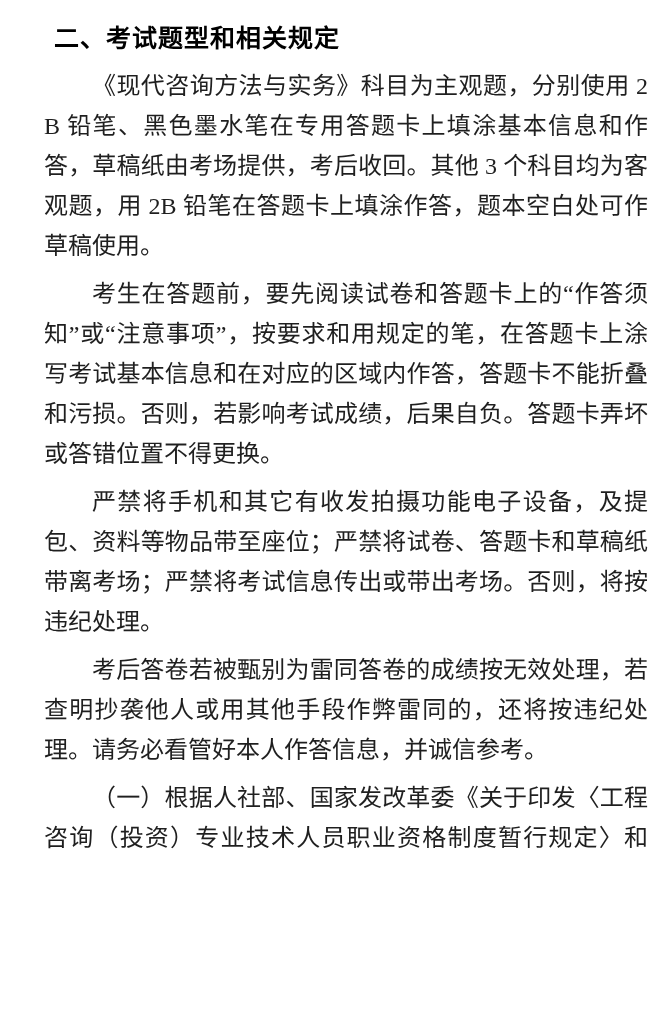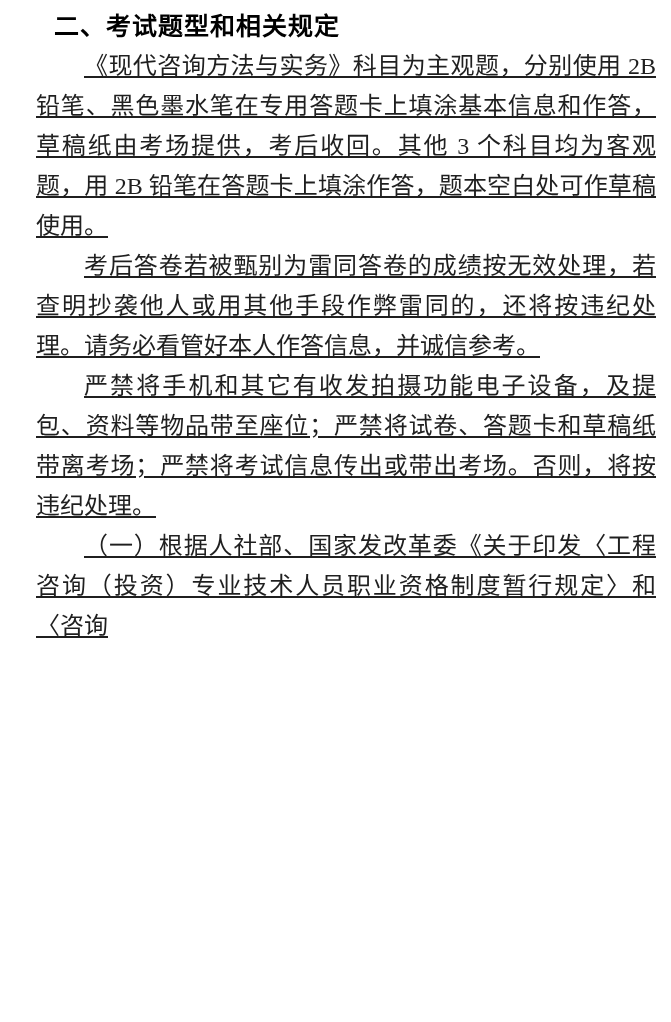--- a/index.html
+++ b/index.html
@@ -7,43 +7,42 @@
     padding: 0;
     background: #ffffff;
   }
   .page {
     position: relative;
     width: 671px;
     height: 864px;
     background: #ffffff;
     overflow: hidden;
     box-sizing: border-box;
-    padding: 6px 15px 0 36px;
+    padding: 18px 15px 0 36px;
     font-family: "Liberation Serif", "DejaVu Serif", serif;
     color: #1f1f1f;
   }
   .section-heading {
     font-family: "Liberation Sans", "DejaVu Sans", sans-serif;
     font-weight: bold;
     font-size: 25px;
     line-height: 40px;
     color: #000000;
     margin: 0;
     padding-left: 18px;
     letter-spacing: 1px;
   }
   .body-paragraph {
     font-size: 24px;
     line-height: 40px;
-    margin: 0;
+    margin: 8px;
     text-align: justify;
     text-indent: 2em;
     letter-spacing: 0;
     word-break: break-all;
-    text-decoration: underline;
   }
   .page-number {
     position: absolute;
     top: 990px;
     left: 0;
     width: 671px;
     text-align: center;
     font-size: 17px;
     letter-spacing: 1px;
     color: #1f1f1f;
@@ -53,24 +52,25 @@
 </head>
 <body>
 
 <div class="page">
 
   <h2 class="section-heading">二、考试题型和相关规定</h2>
 
   <p class="body-paragraph">《现代咨询方法与实务》科目为主观题，分别使用 2B 铅笔、黑色墨水笔在专用答题卡上填涂基本信息和作答，草稿纸由考场提供，考后收回。其他 3 个科目均为客观题，用 2B 铅笔在答题卡上填涂作答，题本空白处可作草稿使用。</p>
 
 
+  <p class="body-paragraph">考生在答题前，要先阅读试卷和答题卡上的“作答须知”或“注意事项”，按要求和用规定的笔，在答题卡上涂写考试基本信息和在对应的区域内作答，答题卡不能折叠和污损。否则，若影响考试成绩，后果自负。答题卡弄坏或答错位置不得更换。</p>
+
+  <p class="body-paragraph">严禁将手机和其它有收发拍摄功能电子设备，及提包、资料等物品带至座位；严禁将试卷、答题卡和草稿纸带离考场；严禁将考试信息传出或带出考场。否则，将按违纪处理。</p>
 
   <p class="body-paragraph">考后答卷若被甄别为雷同答卷的成绩按无效处理，若查明抄袭他人或用其他手段作弊雷同的，还将按违纪处理。请务必看管好本人作答信息，并诚信参考。</p>
-
-  <p class="body-paragraph">严禁将手机和其它有收发拍摄功能电子设备，及提包、资料等物品带至座位；严禁将试卷、答题卡和草稿纸带离考场；严禁将考试信息传出或带出考场。否则，将按违纪处理。</p>
 
 
 
   <p class="body-paragraph">（一）根据人社部、国家发改革委《关于印发〈工程咨询（投资）专业技术人员职业资格制度暂行规定〉和〈咨询</p>
 
   <div class="page-number">- 2 -</div>
 
 </div>
 
 </body></html>

